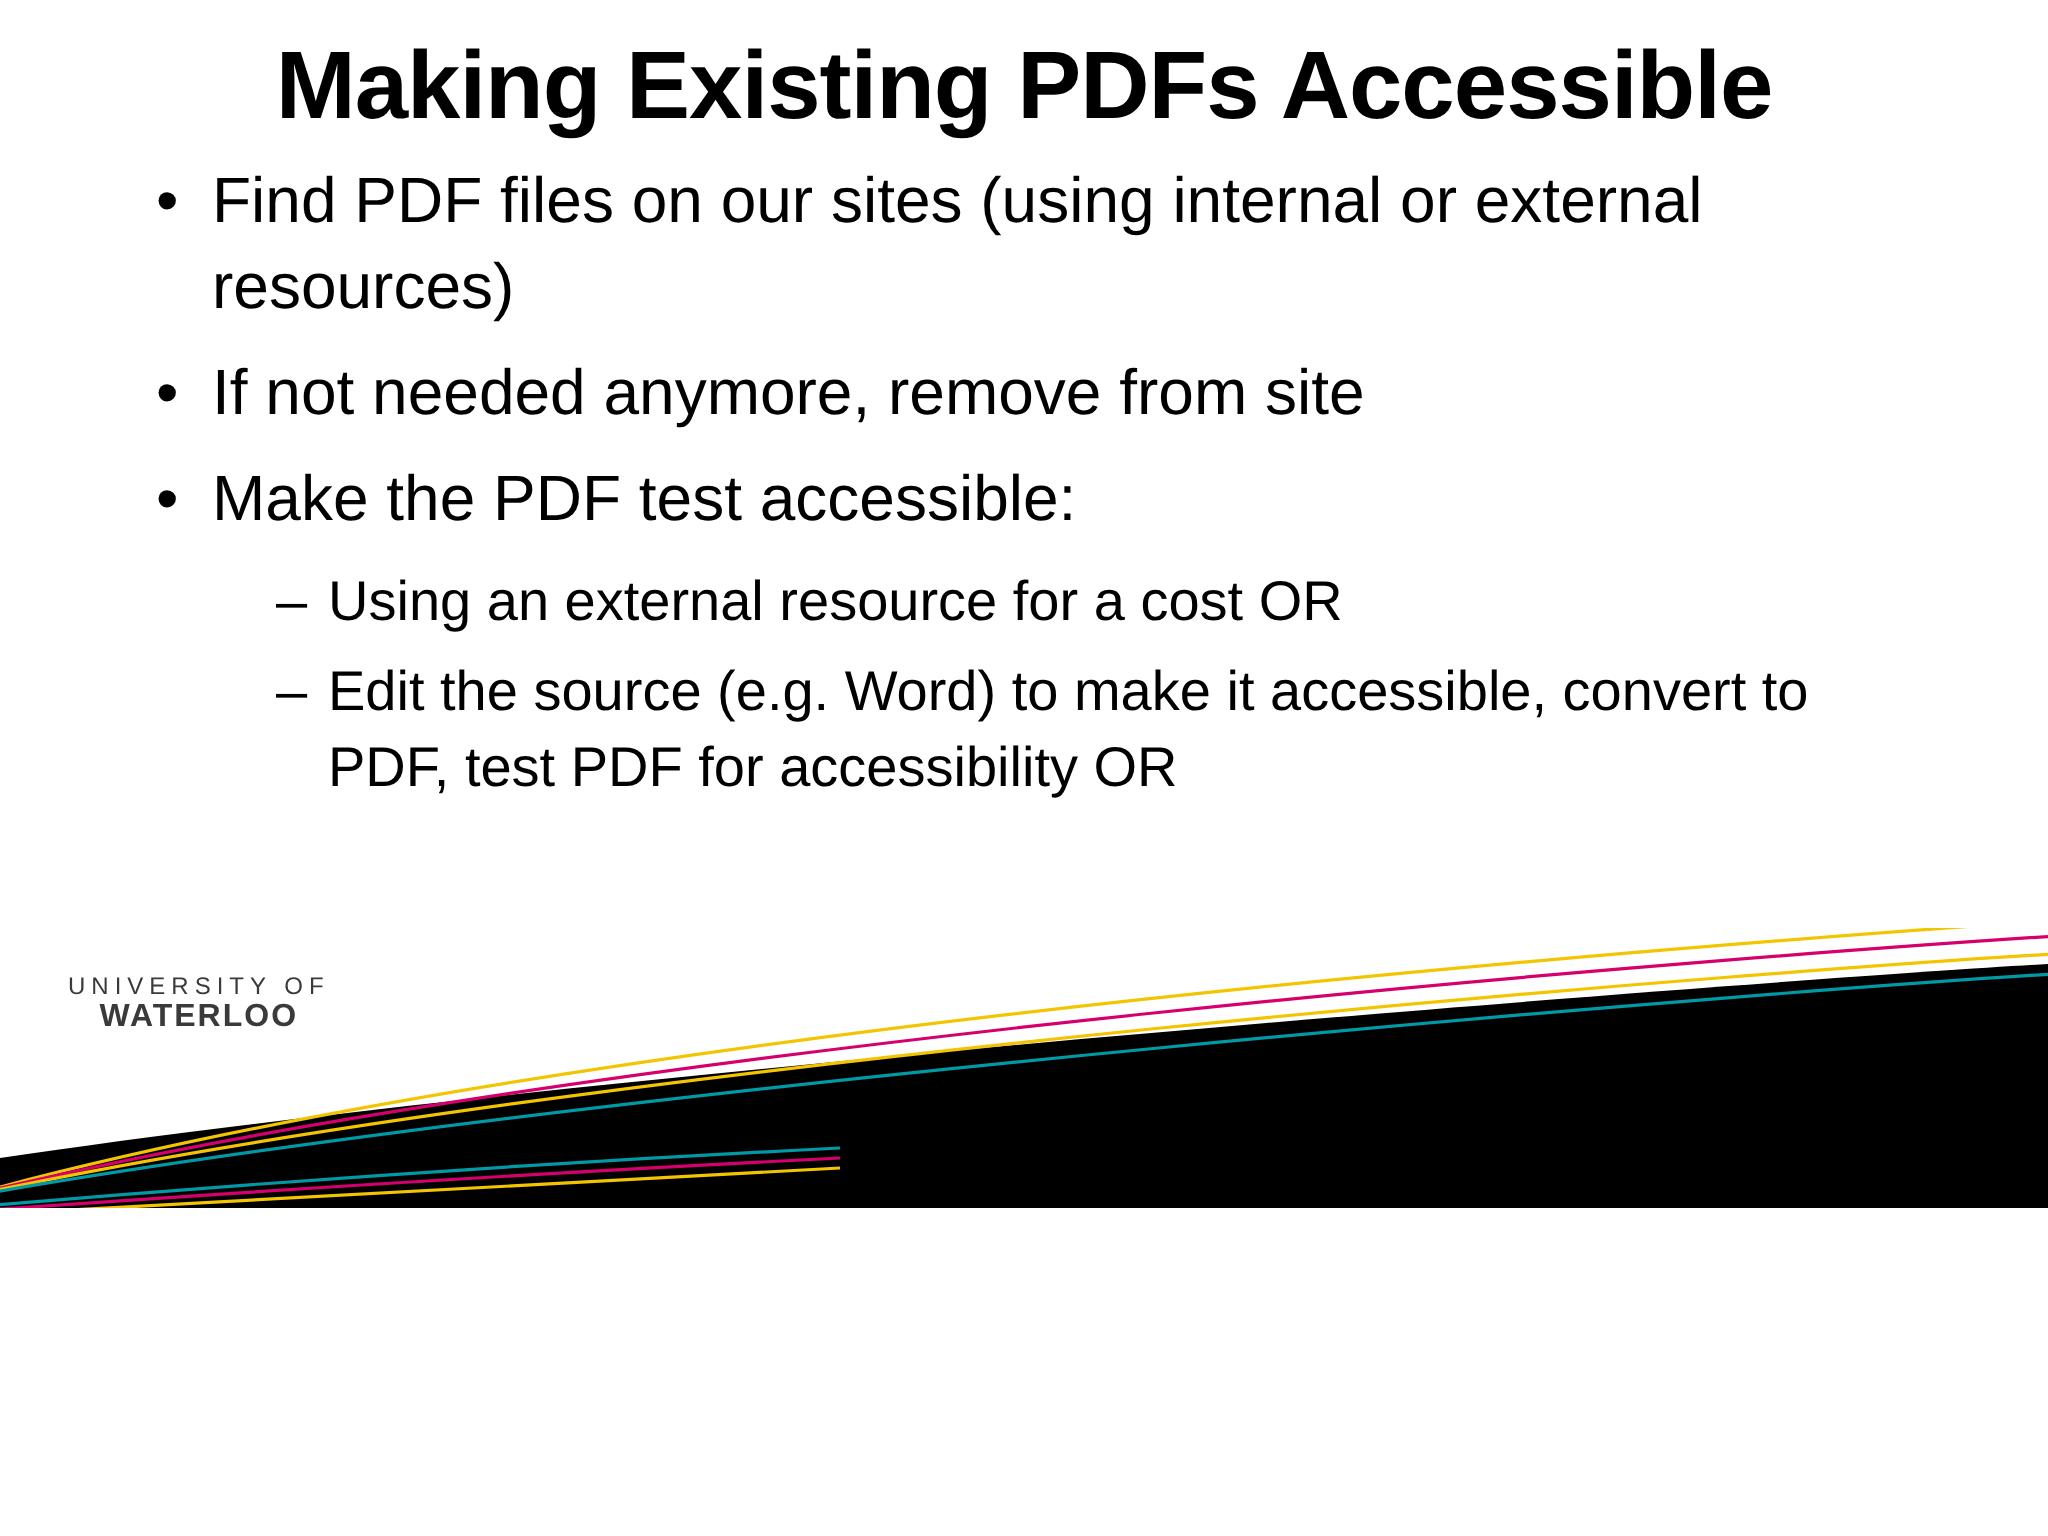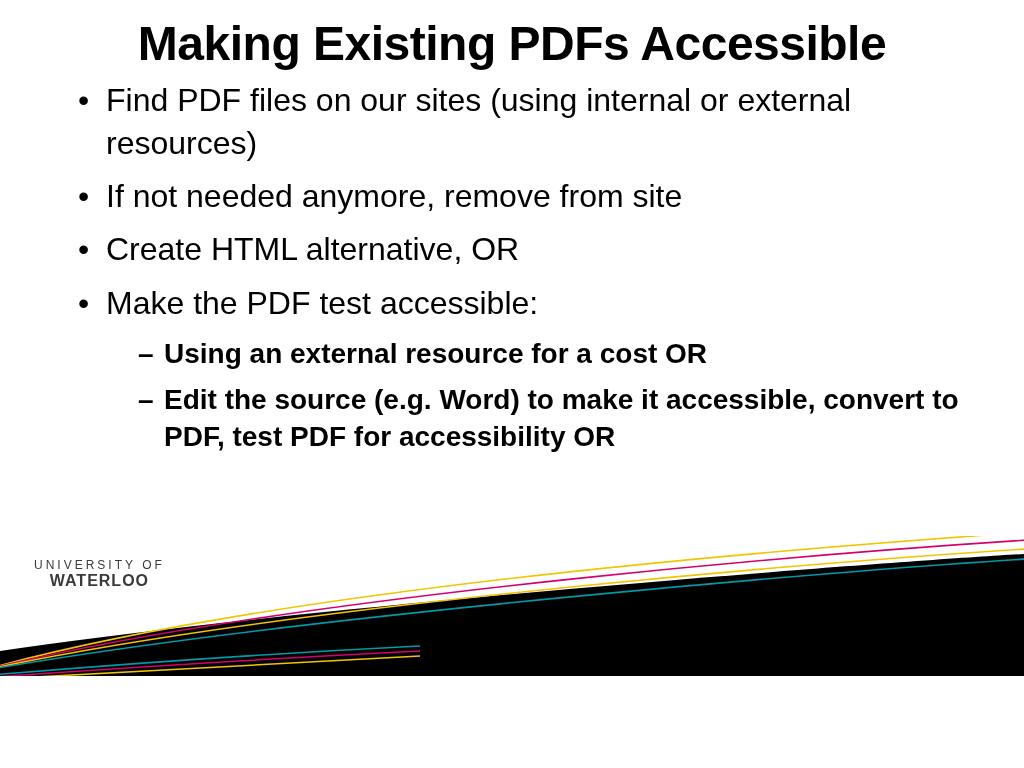--- a/index.html
+++ b/index.html
@@ -1,17 +1,17 @@
 <!DOCTYPE html>
 <html><head>
 <meta charset="utf-8">
 <style>
   * { margin: 0; padding: 0; box-sizing: border-box; }
   html, body { width: 1024px; height: 768px; overflow: hidden; font-family: Arial, Helvetica, sans-serif; background: #fff; color: #000; }
-  .slide { position: relative; width: 1024px; height: 676px; }
+  .slide { position: relative; width: 1024px; height: 604px; }
   .title {
     text-align: center;
     font-weight: 700;
     font-size: 48px;
     line-height: 1.1;
     padding-top: 18px;
     letter-spacing: -0.5px;
   }
   .content {
     padding: 8px 60px 0 72px;
@@ -37,21 +37,20 @@
     list-style: none;
     font-size: 28px;
     line-height: 1.35;
     margin-top: 10px;
     margin-left: 28px;
   }
   ul.sub > li {
     position: relative;
     padding-left: 30px;
     margin-bottom: 8px;
-    font-weight: bold;
   }
   ul.sub > li::before {
     content: "–";
     position: absolute;
     left: 4px;
     top: 0;
     font-size: 28px;
   }
   .logo {
     position: absolute;
@@ -69,21 +68,20 @@
 <body>
 
 <div class="slide">
 
   <h1 class="title">Making Existing PDFs Accessible</h1>
 
   <div class="content">
     <ul class="bullets">
       <li><span>Find PDF files on our sites (using internal or external resources)</span></li>
       <li><span>If not needed anymore, remove from site</span></li>
-      <li><span>Create HTML alternative, OR</span></li>
       <li>
         <span>Make the PDF test accessible:</span>
         <ul class="sub">
           <li><span>Using an external resource for a cost OR</span></li>
           <li><span>Edit the source (e.g. Word) to make it accessible, convert to PDF, test PDF for accessibility OR</span></li>
         </ul>
       </li>
     </ul>
   </div>
 

